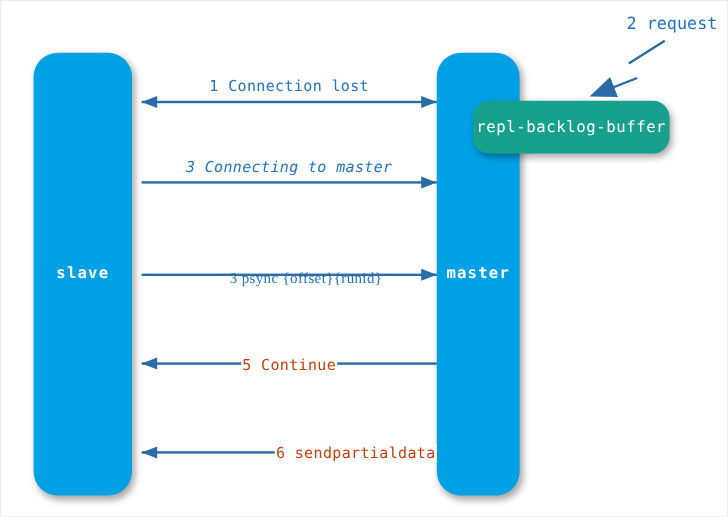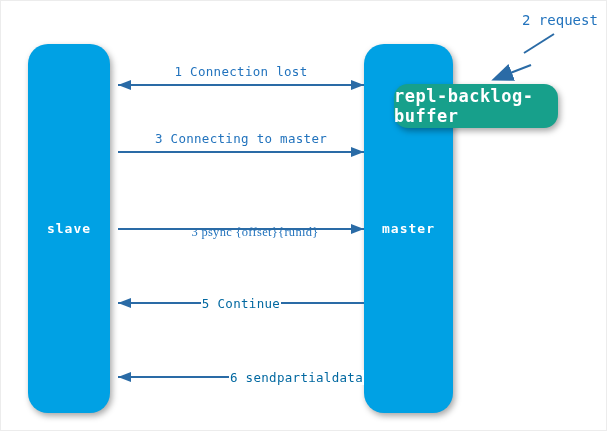--- a/index.html
+++ b/index.html
@@ -18,46 +18,46 @@
     background:#00a1e4;
     border-radius:20px;
     box-shadow:2px 3px 6px rgba(0,0,0,0.35);
     display:flex;align-items:center;justify-content:center;
     z-index:1;
   }
   .node-label{
     color:#ffffff;font-size:13px;font-weight:bold;letter-spacing:1px;
   }
   .node-slave{left:27px;top:43px;width:82px;height:369px;}
-  .node-master{left:363px;top:43px;width:89px;height:369px;}
+  .node-master{left:363px;top:43px;width:69px;height:369px;}
   .buffer{
     position:absolute;left:393px;top:83px;width:164px;height:44px;
     background:#17a08b;border-radius:14px;
     box-shadow:2px 3px 6px rgba(0,0,0,0.35);
     display:flex;align-items:center;justify-content:center;
     z-index:3;
   }
-  .buffer-label{color:#ffffff;font-size:17px;font-weight:bold;letter-spacing:0.5px;}
+  .buffer-label{color:#ffffff;font-size:13px;font-weight:normal;letter-spacing:0.5px;}
   
   .msg-line{
     position:absolute;left:117px;width:246px;height:2px;
     background:#2a6ba6;z-index:2;
   }
   .head{position:absolute;width:0;height:0;z-index:2;
     border-top:5px solid transparent;border-bottom:5px solid transparent;}
   .head-left{border-right:13px solid #2a6ba6;left:117px;}
   .head-right{border-left:13px solid #2a6ba6;left:350px;}
   .msg-label{
     position:absolute;left:117px;width:246px;text-align:center;
     font-size:12.5px;color:#2273bd;letter-spacing:0.3px;
     white-space:nowrap;z-index:2;
   }
   .msg-label-inline{
     position:absolute;left:117px;width:246px;text-align:center;
-    font-size:12.5px;color:#0369a1;letter-spacing:0.3px;
+    font-size:12.5px;color:#c2410c;letter-spacing:0.3px;
     white-space:nowrap;z-index:2;line-height:15px;
   }
   .msg-label-inline span{background:#ffffff;padding:0 1px;}
   
   .anno-request{
     position:absolute;left:521px;top:11px;
     font-size:14px;color:#2273bd;white-space:nowrap;z-index:4;
   }
   .anno-write{
     position:absolute;left:484px;top:49px;
@@ -81,21 +81,21 @@
 
   <div class="buffer">
     <span class="buffer-label">repl-backlog-buffer</span>
   </div>
 
   <div class="msg-label" style="top:63px;">1 Connection lost</div>
   <div class="msg-line" style="top:83px;"></div>
   <div class="head head-left" style="top:79px;"></div>
   <div class="head head-right" style="top:79px;"></div>
 
-  <div class="msg-label" style="top:130px;">3 Connecting to master</div>
+  <div class="msg-label" style="top:130px;font-style:italic;">3 Connecting to master</div>
   <div class="msg-line" style="top:150px;"></div>
   <div class="head head-right" style="top:146px;"></div>
 
   <div class="msg-label" style="top:224px;left:131px;font-family:Liberation Serif, serif;">3 psync {offset}{runid}</div>
   <div class="msg-line" style="top:227px;"></div>
   <div class="head head-right" style="top:223px;"></div>
 
   <div class="msg-line" style="top:301px;"></div>
   <div class="head head-left" style="top:297px;"></div>
   <div class="msg-label-inline" style="top:295px;"><span>5 Continue</span></div>

